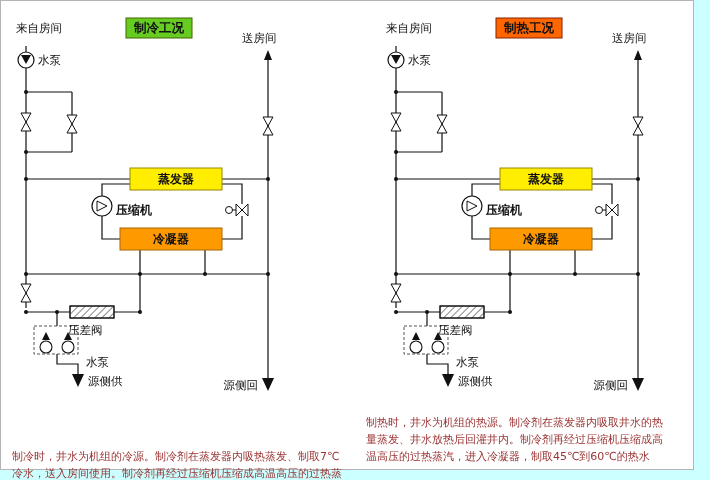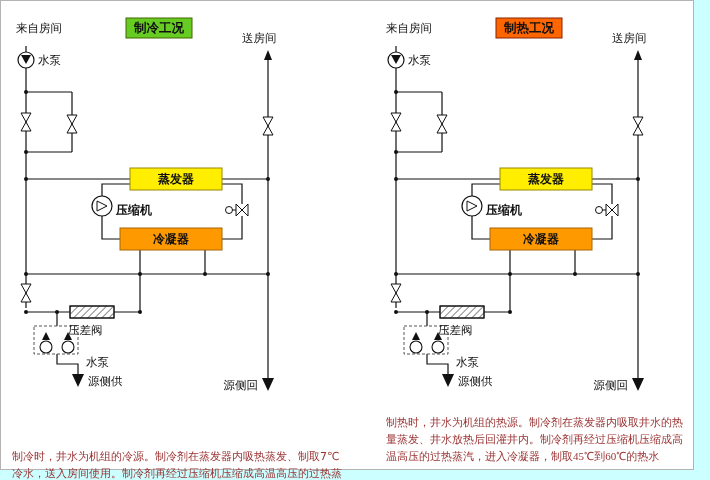--- a/index.html
+++ b/index.html
@@ -15,21 +15,21 @@
   svg{position:absolute;overflow:visible;}
   svg text{font-family:"DejaVu Sans","Liberation Sans",sans-serif;fill:#111;}
   .lbl{font-size:11.5px;}
   .lbl-b{font-size:12px;font-weight:700;}
   .mode-lbl{font-size:12.5px;font-weight:700;}
   .caption{
     position:absolute;top:414px;font-size:11px;line-height:1.55;
     color:#993333;letter-spacing:0;
   }
   #caption-0{left:12px;width:336px;margin-top:34px;}
-  #caption-1{left:386px;width:306px;font-family:Liberation Serif, serif;}
+  #caption-1{left:366px;width:306px;}
 </style>
 </head>
 <body>
 
 <div class="panel"></div>
 
 <svg id="d0" style="left:10px;top:6px;" width="345" height="404" viewBox="0 0 345 404">
   <defs>
     <pattern id="hatch0" width="5" height="5" patternUnits="userSpaceOnUse" patternTransform="rotate(45)">
       <line x1="0" y1="0" x2="0" y2="5" stroke="#333" stroke-width="1.2"></line>

